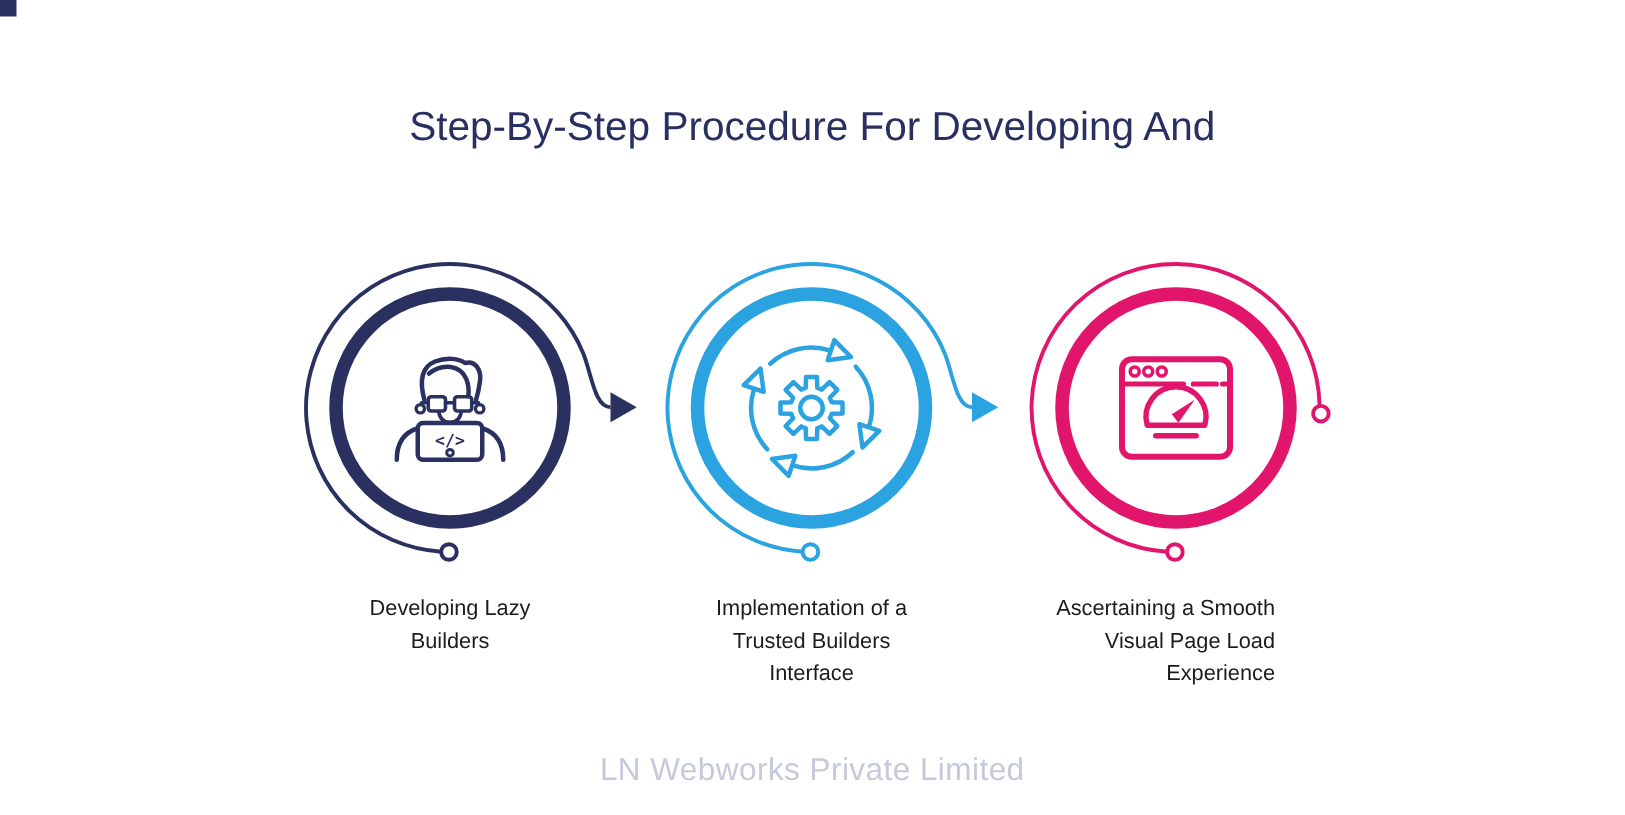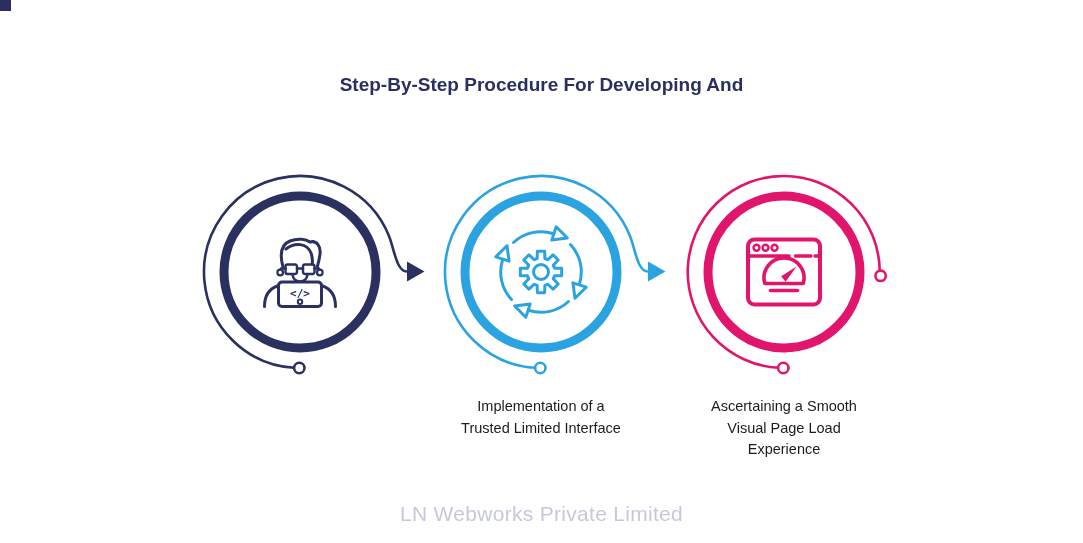--- a/index.html
+++ b/index.html
@@ -13,22 +13,22 @@
     overflow: hidden;
   }
   .corner-mark {
     position: absolute; top: 0; left: 0;
     width: 11px; height: 11px;
   }
   .title {
     position: absolute;
     top: 64px; left: 0; right: 0;
     text-align: center;
-    font-size: 19px;
-    font-weight: 700;
+    font-size: 27px;
+    font-weight: 400;
     line-height: 41px;
     letter-spacing: 0px;
   }
   .step-graphic {
     position: absolute;
     top: 166px;
     width: 244px;
     height: 216px;
   }
   .step-graphic.s1 { left: 188px; }
@@ -37,21 +37,21 @@
   .step-label {
     position: absolute;
     top: 396px;
     text-align: center;
     font-size: 14.5px;
     line-height: 21.5px;
     color: #1c1c1e;
   }
   .step-label.l1 { left: 225px; width: 150px; }
   .step-label.l2 { left: 461px; width: 160px; }
-  .step-label.l3 { left: 694px; width: 180px; }
+  .step-label.l3 { left: 670px; width: 180px; text-align: right; }
   .footer {
     position: absolute;
     top: 502px; left: 0; right: 0;
     text-align: center;
     font-size: 21px;
     letter-spacing: 0.3px;
   }
   svg { display: block; }
 </style>
 </head>
@@ -132,18 +132,19 @@
         <circle cx="-27.5" cy="-24.3" r="3"></circle>
         <circle cx="-18.5" cy="-24.3" r="3"></circle>
         <circle cx="-9.5" cy="-24.3" r="3"></circle>
       </g>
       <path d="M -19.2 11.5 A 20 20 0 1 1 19.2 11.5 Z"></path>
       <polygon points="12.5,-5.5 -2.8,4.2 1.6,9.8" fill="currentColor" stroke="none"></polygon>
       <path d="M -13.5 18.5 L 13.5 18.5"></path>
     </g>
   </svg>
 
-  <div class="step-label l2">Implementation of a Trusted Limited Interface</div>
+  <div class="step-label l1">Developing Lazy Builders</div>
+  <div class="step-label l2">Implementation of a Trusted Builders Interface</div>
   <div class="step-label l3">Ascertaining a Smooth Visual Page Load Experience</div>
 
   <div class="footer" style="color: rgb(198, 201, 218);">LN Webworks Private Limited</div>
 
 </div>
 
 </body></html>

